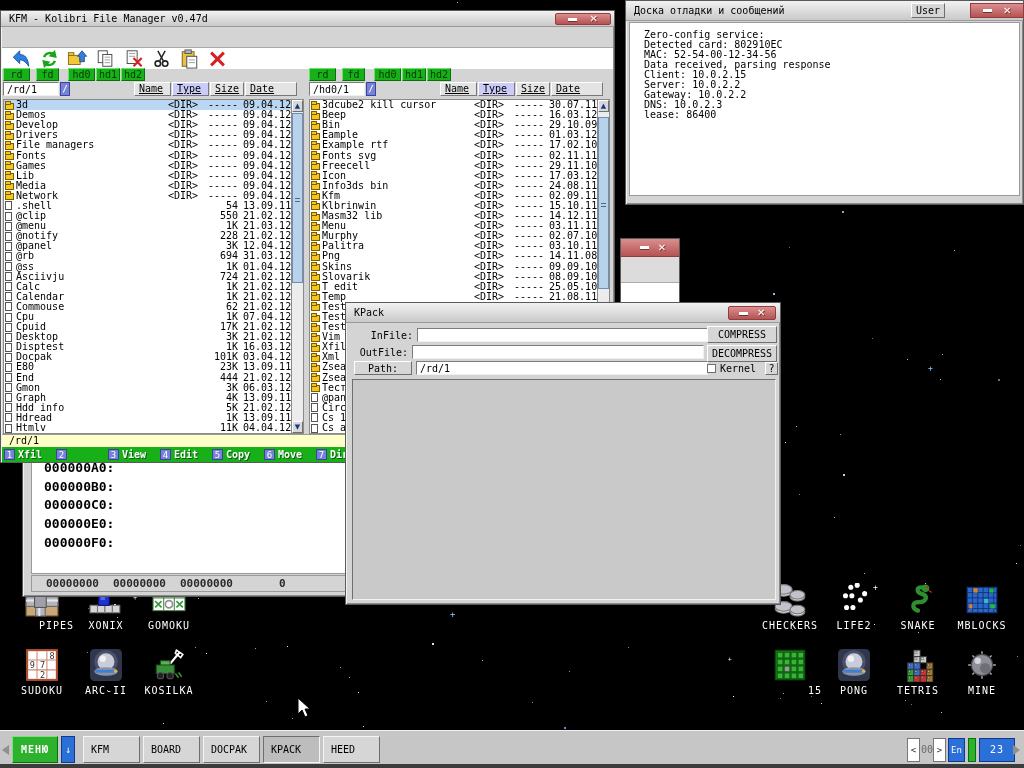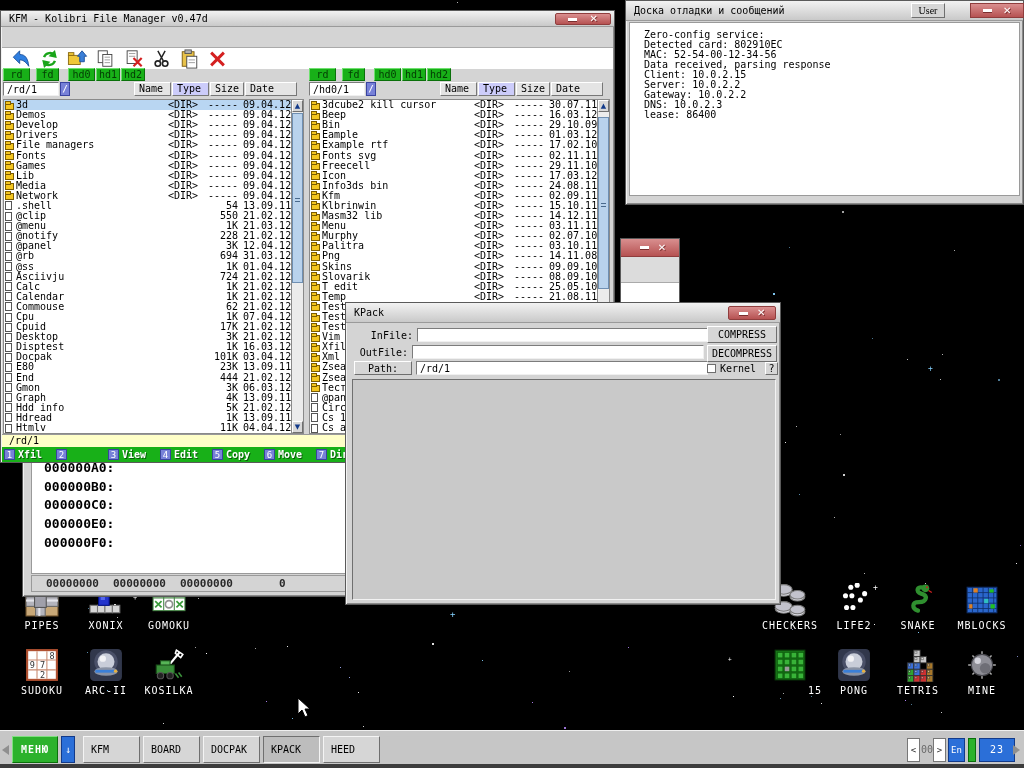--- a/index.html
+++ b/index.html
@@ -45,21 +45,21 @@
   .panel{position:absolute;top:57px;height:366px;}
   .tabs{position:absolute;left:0;top:0;height:13px;display:flex;}
   .tab{height:13px;background:#18b018;border:1px solid;border-color:#6fe06f #0a700a #0a700a #6fe06f;
        font:10px "DejaVu Sans Mono",monospace;color:#043c04;text-align:center;line-height:11px;cursor:pointer;}
   .pathrow{position:absolute;left:0;top:14px;height:15px;width:100%;}
   .pathfield{position:absolute;left:0;top:0;width:56px;height:14px;}
   .editbtn{position:absolute;left:57px;top:0;width:10px;height:14px;background:#7781d8;
            border:1px solid #3a44a0;color:#fff;font:bold 9px/12px "DejaVu Sans Mono",monospace;text-align:center;cursor:pointer;}
   .hdr{position:absolute;top:0;height:14px;background:#e4e4e4;border:1px solid;
        border-color:#fff #777 #777 #fff;font:10px/12px "DejaVu Sans Mono",monospace;
-       color:#000;padding-left:4px;cursor:pointer;}
+       color:#000;padding-left:4px;cursor:pointer;text-decoration:underline;}
   .hdr.sorted{background:#ccccfa;}
   .flist{position:absolute;left:0;top:31px;width:301px;height:335px;background:#fff;
          border:1px solid #8a8a8a;overflow:hidden;}
   .frow{display:flex;align-items:center;height:10.1px;font:10px/10px "DejaVu Sans Mono",monospace;color:#000;white-space:pre;cursor:default;}
   .frow.sel{background:#b9d6f2;}
   .c-ic{width:12px;padding-left:1px;display:flex;}
   .c-n{width:152px;overflow:hidden;}
   .c-t{width:36px;}
   .c-s{width:34px;text-align:right;}
   .c-d{margin-left:5px;}
@@ -106,21 +106,21 @@
   #kpack .tbtns{width:48px;height:14px;top:3px;right:4px;}
   .kprow{position:absolute;height:14px;display:flex;align-items:center;}
   .kplab{font:10px "DejaVu Sans Mono",monospace;color:#000;width:58px;text-align:right;padding-right:4px;}
   #kpack .bigpanel{position:absolute;left:6px;top:76px;width:424px;height:221px;background:#c9c9c9;
                    border:1px solid;border-color:#6f6f6f #f2f2f2 #f2f2f2 #6f6f6f;}
   .kchk{width:9px;height:9px;background:#fff;border:1px solid #6f6f6f;margin-right:4px;cursor:pointer;}
 
   
   #board{left:625px;top:0;width:399px;height:205px;z-index:4;}
   #board .tbar{height:20px;}
-  #board .userbtn{position:absolute;right:78px;top:2px;width:34px;height:15px;line-height:13px;cursor:pointer;font-family:Liberation Serif, serif;}
+  #board .userbtn{position:absolute;right:78px;top:2px;width:34px;height:15px;line-height:13px;cursor:pointer;}
   #board .tbtns{width:54px;height:15px;top:2px;right:-1px;border-radius:0;}
   #board .content{position:absolute;left:3px;top:21px;right:3px;height:174px;background:#fff;
                   border:1px solid #9a9a9a;padding:7px 0 0 14px;}
   .dbline{font:10px/10px "DejaVu Sans Mono",monospace;color:#000;white-space:pre;}
 
   
   #taskbar{position:absolute;left:0;bottom:0;width:1024px;height:38px;background:#c6c6c6;
            border-top:1px solid #efefef;z-index:8;}
   #taskbar .botstrip{position:absolute;left:0;bottom:0;width:100%;height:4px;background:#3c3c3c;}
   .chev{position:absolute;top:14px;width:0;height:0;border-style:solid;cursor:pointer;}
@@ -364,21 +364,21 @@
     <div class="sparkle" style="left: 175px; top: 442px; color: rgb(255, 255, 255); font-size: 11px;">+</div>
     <div class="sparkle" style="left: 928px; top: 365px; color: rgb(134, 210, 255); font-size: 8px;">+</div>
     <div class="sparkle" style="left: 450px; top: 610px; color: rgb(134, 210, 255); font-size: 9px;">+</div>
     <div class="sparkle" style="left: 834px; top: 173px; color: rgb(255, 255, 255); font-size: 8px;">+</div>
     <div class="sparkle" style="left: 73px; top: 571px; color: rgb(255, 255, 255); font-size: 9px;">+</div>
     <div class="sparkle" style="left: 645px; top: 405px; color: rgb(255, 255, 255); font-size: 10px;">+</div>
     <div class="sparkle" style="left: 133px; top: 595px; color: rgb(255, 255, 255); font-size: 7px;">+</div>
   </div>
 
 <div id="icons-root">
-    <div class="dicon" style="left: 10px; top: 583px;">
+    <div class="dicon" style="left: 10px; top: 583px; text-align: right;">
       <svg viewBox="0 0 32 32">
         <rect x="1" y="1" width="30" height="30" fill="#c8a878" stroke="#7a5c34"></rect>
         <rect x="10" y="1" width="9" height="30" fill="#b4b4bc" stroke="#666"></rect>
         <rect x="12.5" y="1" width="2" height="30" fill="#e4e4ea"></rect>
         <rect x="1" y="13" width="30" height="9" fill="#b4b4bc" stroke="#666"></rect>
         <rect x="1" y="15.5" width="30" height="2" fill="#e4e4ea"></rect>
         <rect x="9" y="12" width="11" height="11" fill="#a0a0aa" stroke="#555"></rect>
       </svg>
       <div class="dlabel">PIPES</div>
     </div>

